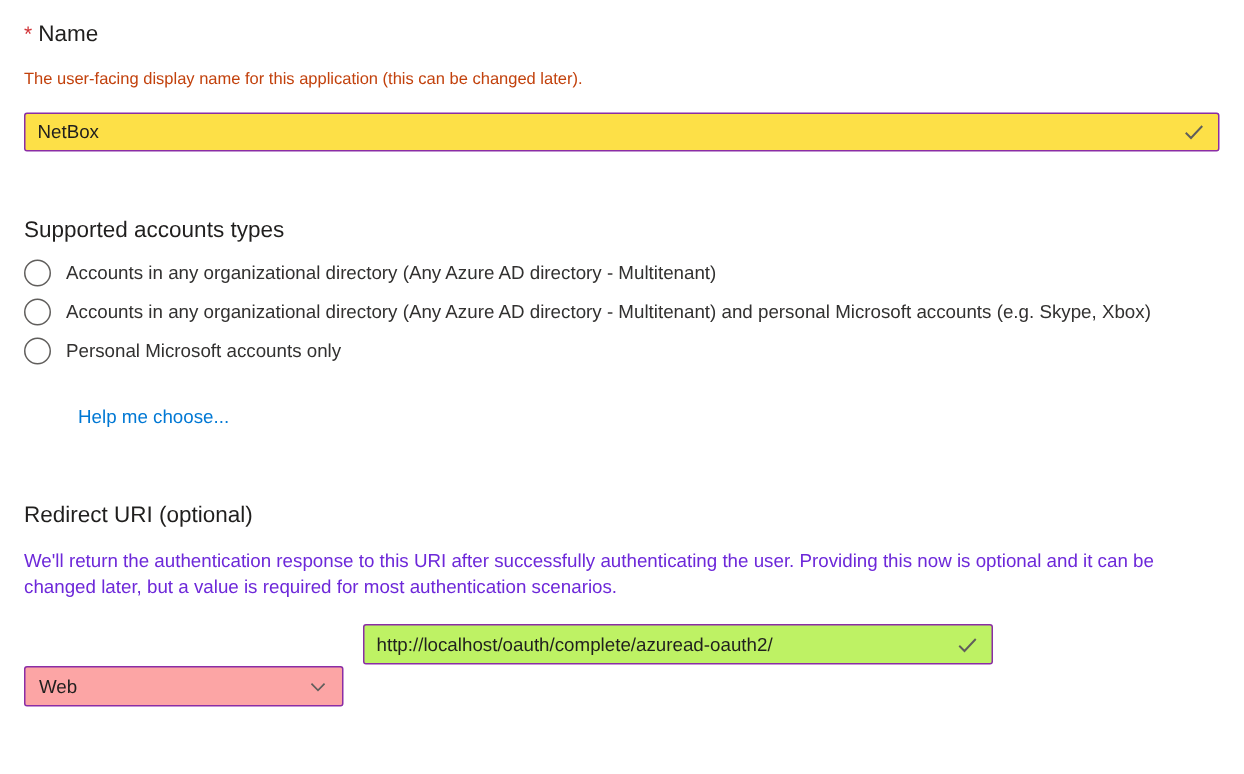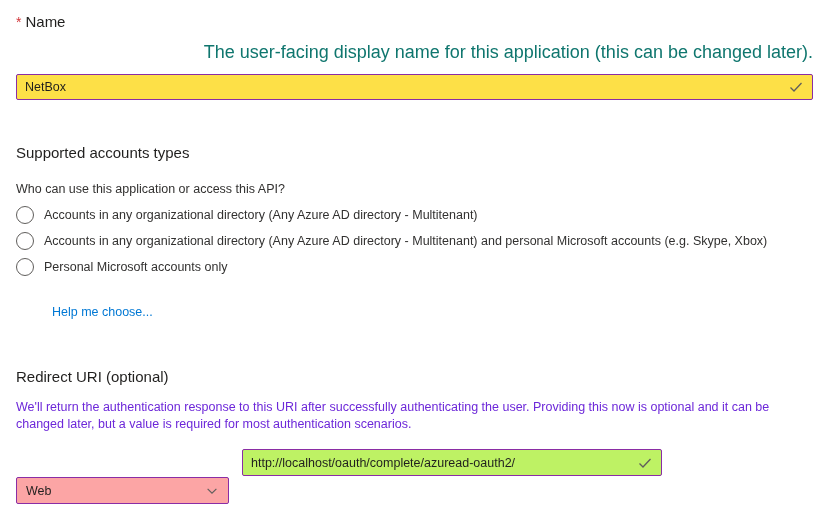--- a/index.html
+++ b/index.html
@@ -11,21 +11,21 @@
     overflow: hidden;
   }
   .page { padding: 12px 16px 0 16px; }
 
   .section-label {
     font-size: 15px; line-height: 20px; font-weight: 400; color: #201f1e;
   }
   .required-marker { color: #d13438; margin-right: 4px; font-size: 14px; }
 
   .hint {
-    margin-top: 12px; font-size: 18px; line-height: 16px; color: #0f766e; text-align: right;
+    margin-top: 12px; font-size: 11px; line-height: 16px; color: #c2410c;
   }
 
   .input-box {
     margin-top: 14px;
     width: 797px; height: 26px;
     border: 1px solid #8a2da5; border-radius: 2px;
     background: #fde047;
     display: flex; align-items: center;
   }
   .input-box input {
@@ -110,21 +110,20 @@
     <input type="text" aria-label="Name" value="NetBox" style="">
     <span class="validation-check">
       <svg width="16" height="16" viewBox="0 0 16 16">
         <path d="M2.5 8.5 L6 12 L13.5 4" fill="none" stroke="#605e5c" stroke-width="1.3"></path>
       </svg>
     </span>
   </div>
 
   <div class="section-heading">Supported accounts types</div>
 
-  <div class="question">Who can use this application or access this API?</div>
 
   <div class="radio-group">
     <div class="radio-row">
       <span class="radio-outer">
           <span class="radio-dot"></span>
         </span>
       <span class="radio-label">Accounts in any organizational directory (Any Azure AD directory - Multitenant)</span>
     </div>
     <div class="radio-row">
       <span class="radio-outer">

